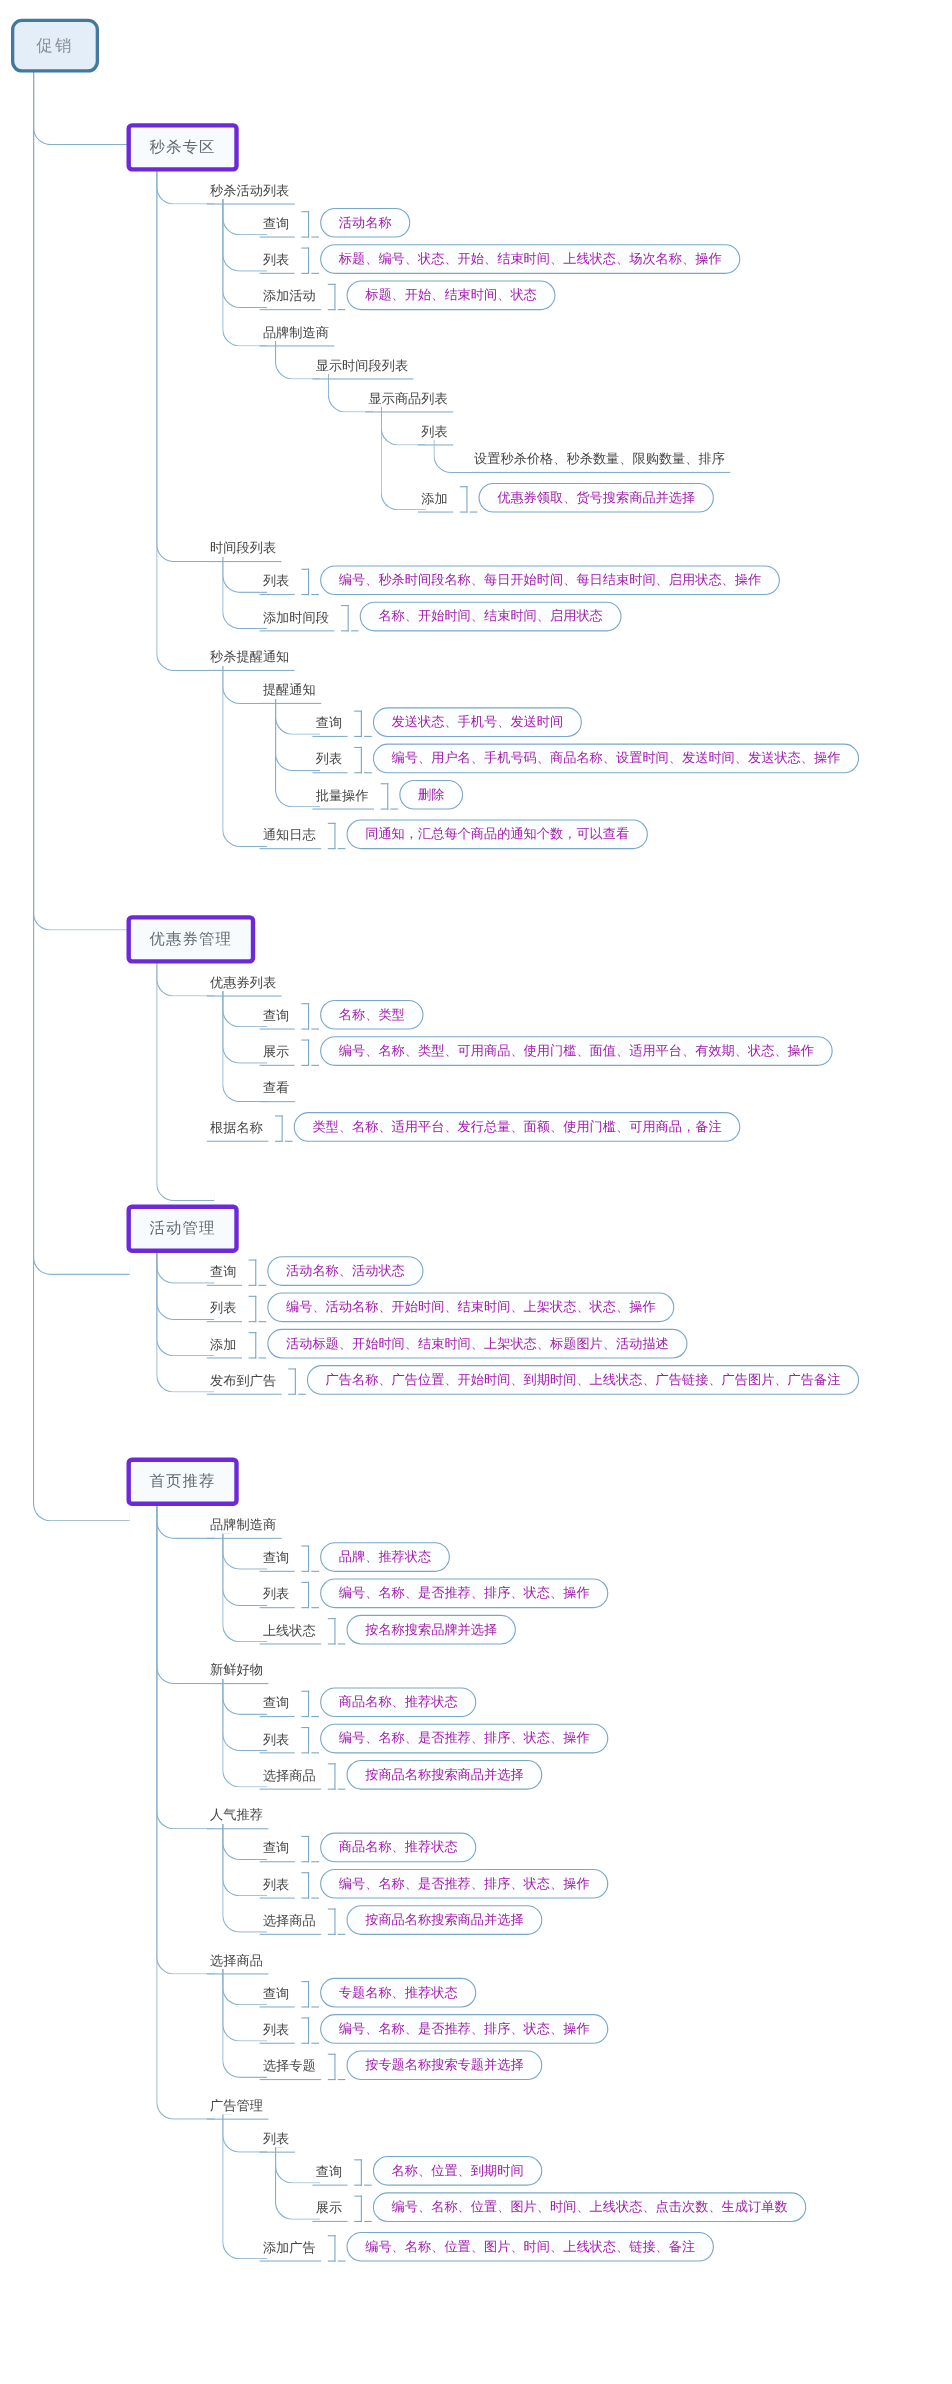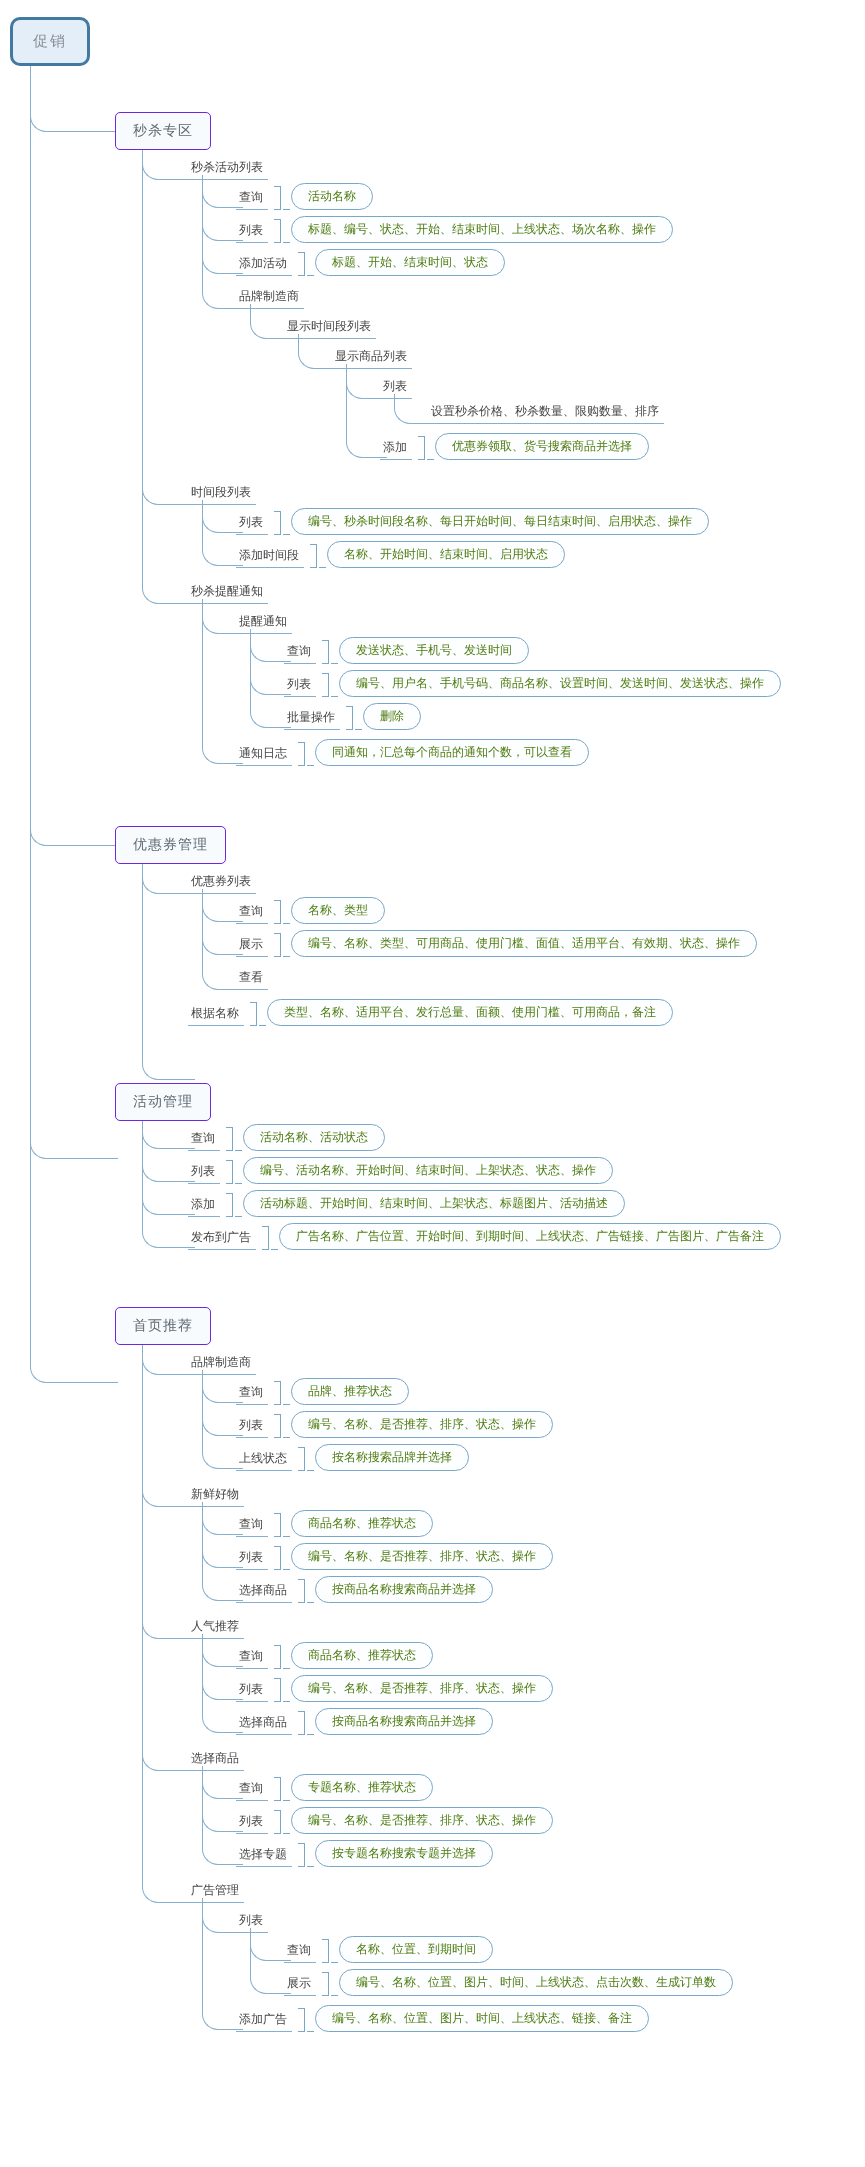--- a/index.html
+++ b/index.html
@@ -22,21 +22,21 @@
     border:3px solid #41799f;
     border-radius:10px;
     background:#e4eef8;
     color:#8a8f96;
     font-size:15px;
     letter-spacing:2px;
   }
   .nbox{
     display:inline-block;
     padding:9px 17px;
-    border:1px solid #6d28d9;
+    border:4px solid #6d28d9;
     border-radius:5px;
     background:#f8fbfe;
     color:#5f6a72;
     font-size:14px;
     letter-spacing:1px;
   }
   .nlabel{
     display:inline-block;
     padding:2px 5px 4px 3px;
     border-bottom:1.5px solid #86afcd;
@@ -60,21 +60,21 @@
     margin-right:1px;
     flex:none;
   }
   .pill{
     display:inline-block;
     padding:4px 16px 5px 16px;
     border:1px solid #79a7c8;
     border-radius:14px;
     background:#fdfeff;
     font-size:12px;
-    color:#4d7c0f;
+    color:#a21caf;
     white-space:nowrap;
     line-height:16px;
   }
   .children{
     position:relative;
     margin-left:14px;
     padding-left:34px;
     display:flex;
     flex-direction:column;
   }

